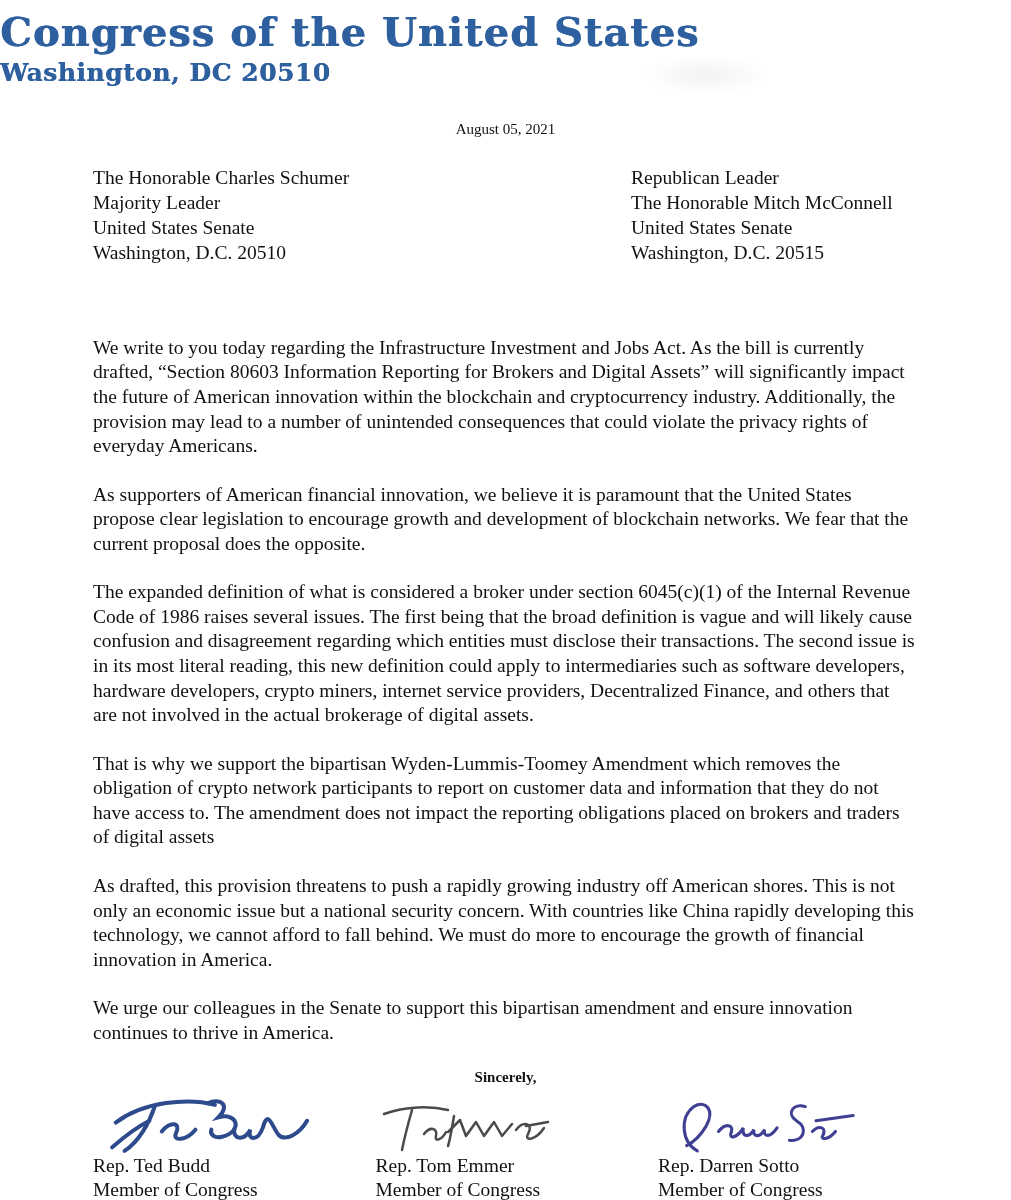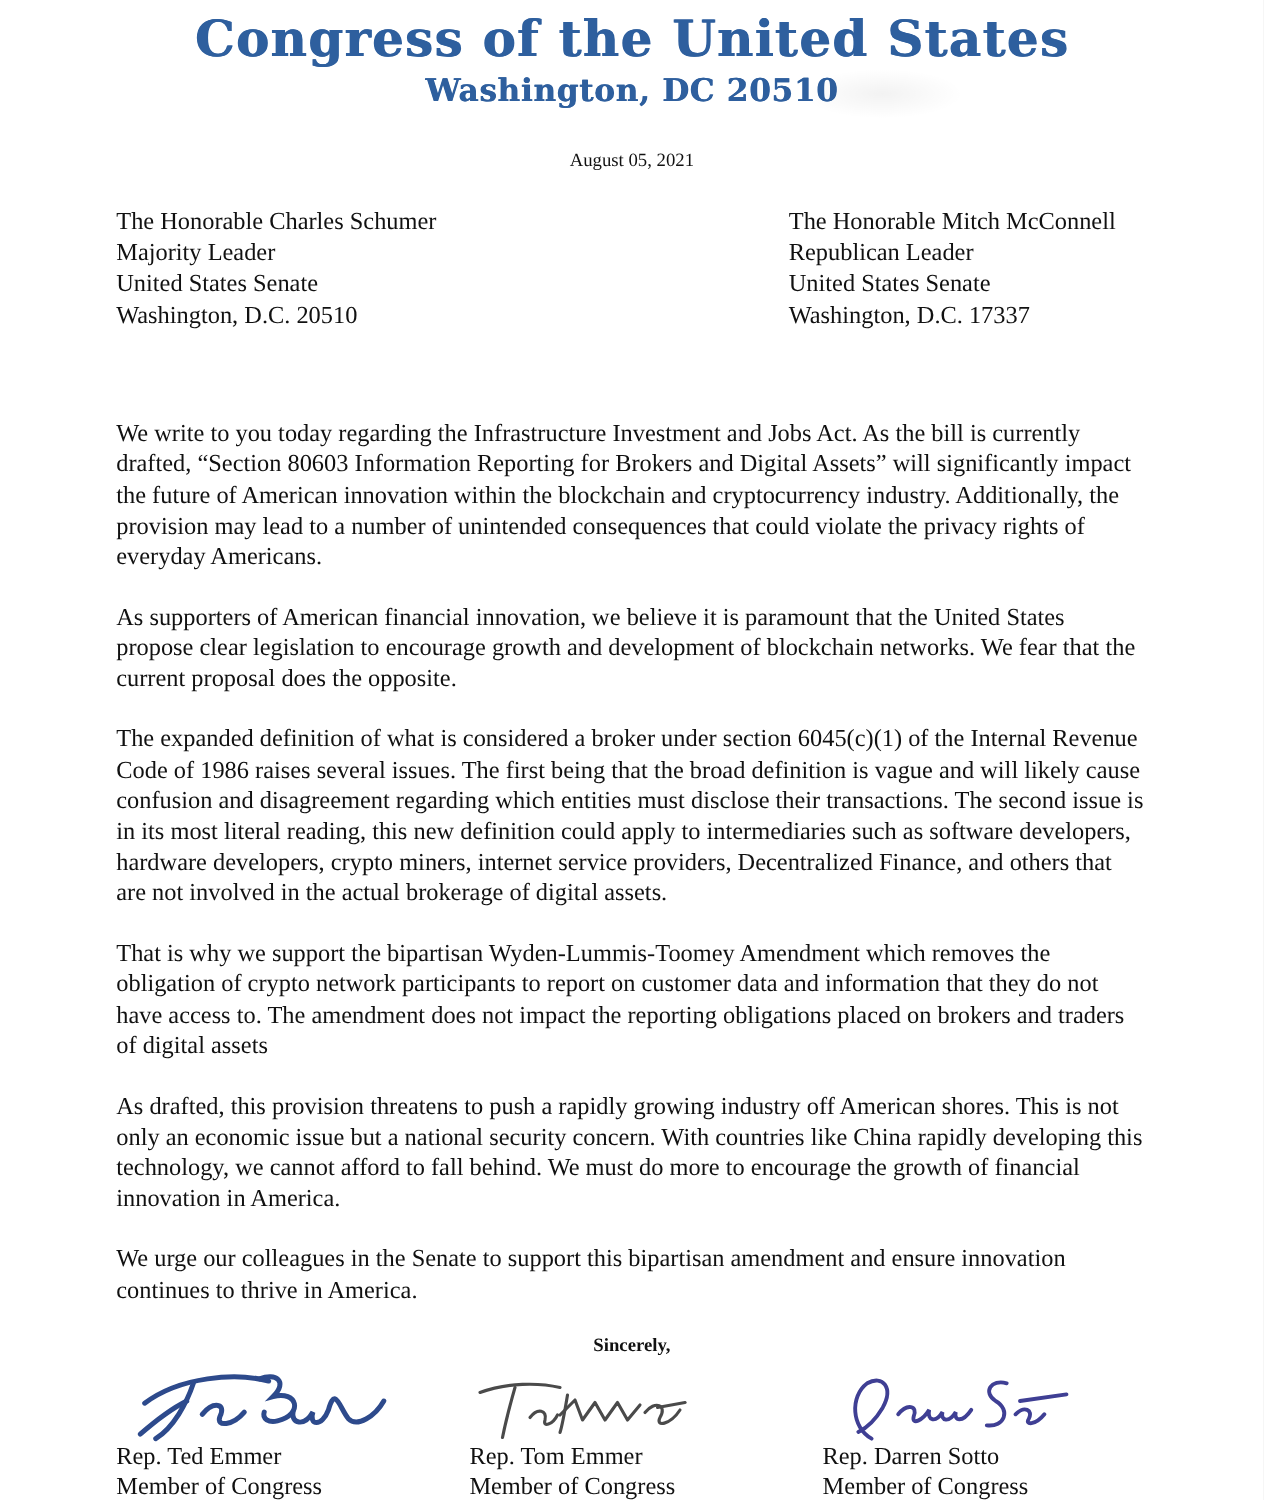--- a/index.html
+++ b/index.html
@@ -11,21 +11,21 @@
     font-family:"Liberation Serif", serif;
     color:#111;
     overflow:hidden;
   }
   
   .scan-smudge{
     position:absolute;top:55px;right:240px;width:130px;height:40px;
     background:radial-gradient(ellipse at center, rgba(0,0,0,0.05), rgba(0,0,0,0) 70%);
     pointer-events:none;
   }
-  .letterhead{ text-align:center; padding-top:10px; }
+  .letterhead{ text-align:left; padding-top:10px; }
   .lh-title{
     font-family:"DejaVu Serif", serif;
     font-weight:bold;
     font-size:40px;
     line-height:1.1;
     color:#2e5f9e;
     letter-spacing:1px;
     text-shadow:0.6px 0 0 #2e5f9e;
   }
   .lh-subtitle{
@@ -85,24 +85,24 @@
   <div class="content">
 
     <div class="recipients">
       <div class="recipient-left">
         <div>The Honorable Charles Schumer</div>
         <div>Majority Leader</div>
         <div>United States Senate</div>
         <div>Washington, D.C. 20510</div>
       </div>
       <div class="recipient-right">
+        <div>Republican Leader</div>
         <div>The Honorable Mitch McConnell</div>
-        <div>Republican Leader</div>
         <div>United States Senate</div>
-        <div>Washington, D.C. 17337</div>
+        <div>Washington, D.C. 20515</div>
       </div>
     </div>
 
     <div class="body-text">
       <p>We write to you today regarding the Infrastructure Investment and Jobs Act. As the bill is currently drafted, “Section 80603 Information Reporting for Brokers and Digital Assets” will significantly impact the future of American innovation within the blockchain and cryptocurrency industry. Additionally, the provision may lead to a number of unintended consequences that could violate the privacy rights of everyday Americans.</p>
       <p>As supporters of American financial innovation, we believe it is paramount that the United States propose clear legislation to encourage growth and development of blockchain networks. We fear that the current proposal does the opposite.</p>
       <p>The expanded definition of what is considered a broker under section 6045(c)(1) of the Internal Revenue Code of 1986 raises several issues. The first being that the broad definition is vague and will likely cause confusion and disagreement regarding which entities must disclose their transactions. The second issue is in its most literal reading, this new definition could apply to intermediaries such as software developers, hardware developers, crypto miners, internet service providers, Decentralized Finance, and others that are not involved in the actual brokerage of digital assets.</p>
       <p>That is why we support the bipartisan Wyden-Lummis-Toomey Amendment which removes the obligation of crypto network participants to report on customer data and information that they do not have access to. The amendment does not impact the reporting obligations placed on brokers and traders of digital assets</p>
       <p>As drafted, this provision threatens to push a rapidly growing industry off American shores. This is not only an economic issue but a national security concern. With countries like China rapidly developing this technology, we cannot afford to fall behind. We must do more to encourage the growth of financial innovation in America.</p>
       <p>We urge our colleagues in the Senate to support this bipartisan amendment and ensure innovation continues to thrive in America.</p>
@@ -116,21 +116,21 @@
         <svg width="235" height="62" viewBox="0 0 230 70">
           <g fill="none" stroke="#2d4a8c" stroke-width="4.5" stroke-linecap="round">
             <path d="M4,58 C20,44 34,34 46,28"></path>
             <path d="M8,30 C40,6 90,2 120,10"></path>
             <path d="M52,12 C46,30 34,52 18,62"></path>
             <path d="M60,40 C70,28 82,30 76,42 C72,52 88,50 98,38"></path>
             <path d="M112,8 C126,2 138,10 124,24 C146,18 152,40 128,46 C120,48 114,44 116,38"></path>
             <path d="M142,38 C140,48 152,52 160,38 C156,50 168,52 174,36 C180,14 184,34 192,44 C200,52 216,42 224,28"></path>
           </g>
         </svg>
-        <div class="sig-name">Rep. Ted Emmer</div>
+        <div class="sig-name">Rep. Ted Budd</div>
         <div class="sig-title">Member of Congress</div>
       </div>
 
       <div class="sig-col">
         <svg width="200" height="62" viewBox="0 0 200 62">
           <g fill="none" stroke="#4a4a4a" stroke-width="2.5" stroke-linecap="round" stroke-linejoin="round">
             <path d="M8,18 C30,10 55,10 72,14"></path>
             <path d="M36,14 C32,28 28,44 26,54"></path>
             <path d="M48,38 C54,30 62,32 60,40 C58,46 66,44 70,36"></path>
             <path d="M78,20 C76,32 74,44 72,50"></path>

